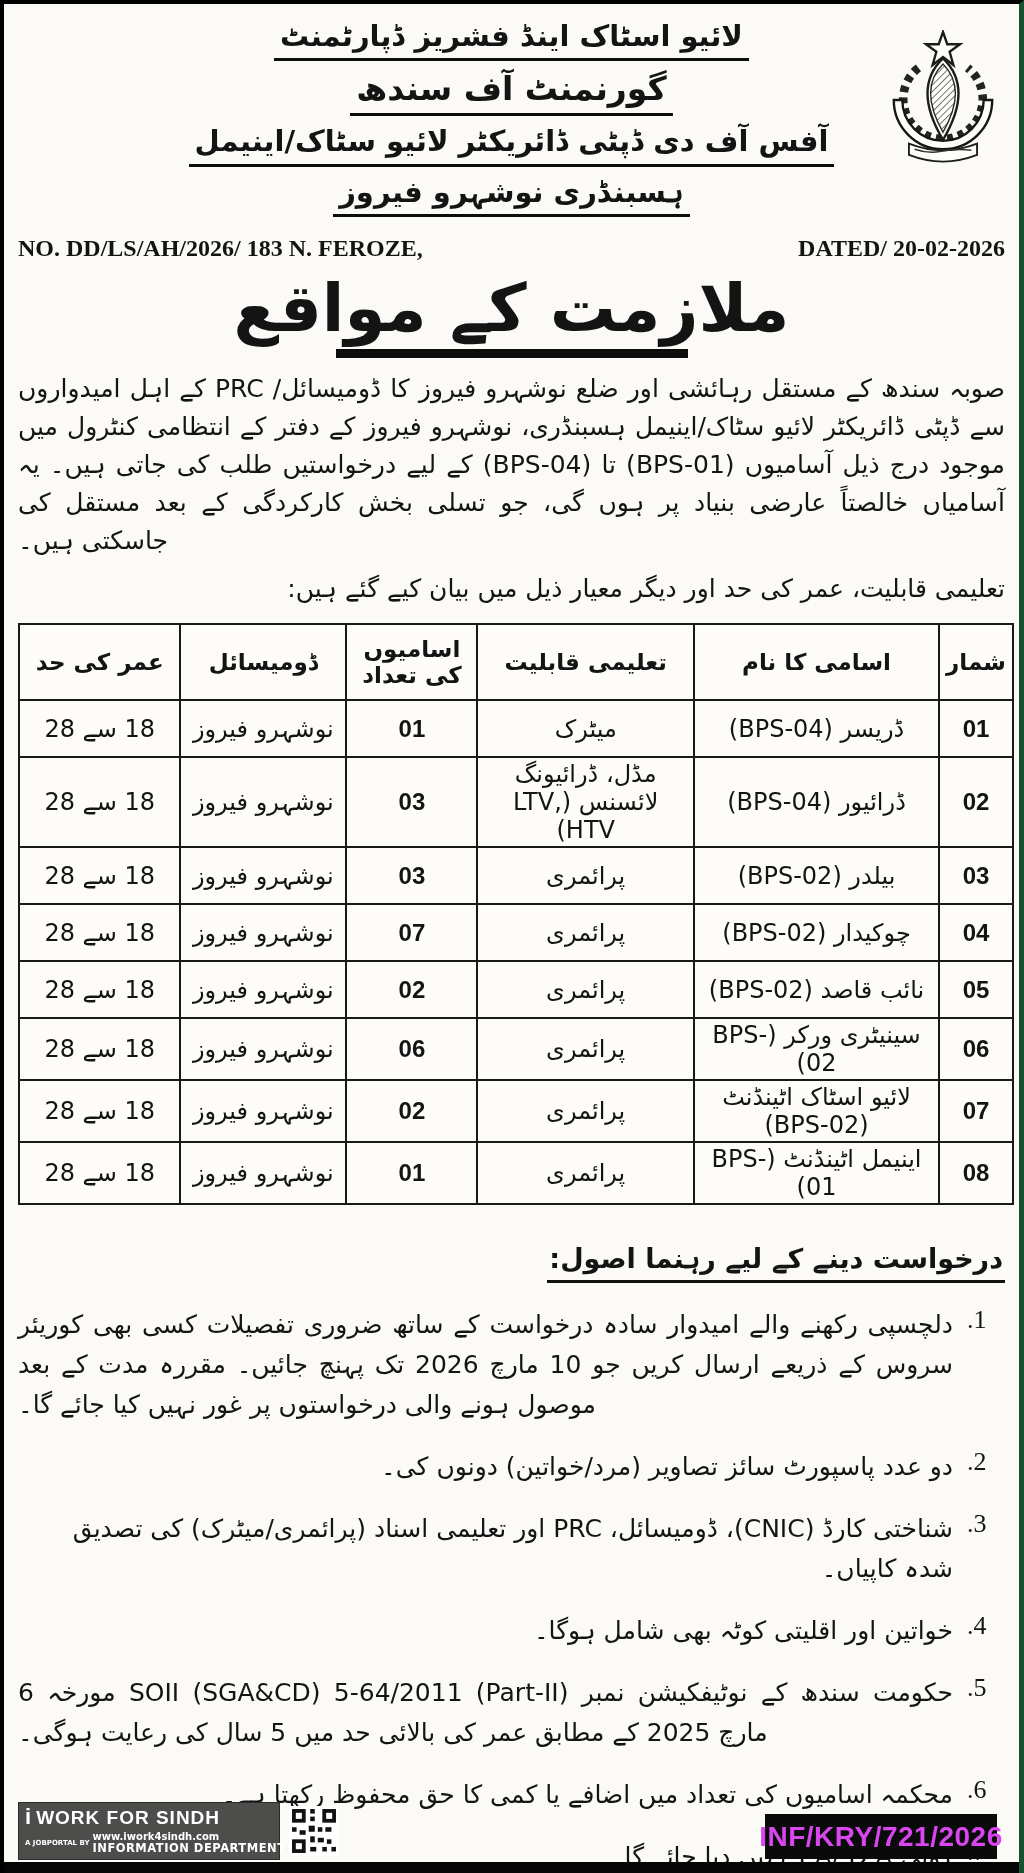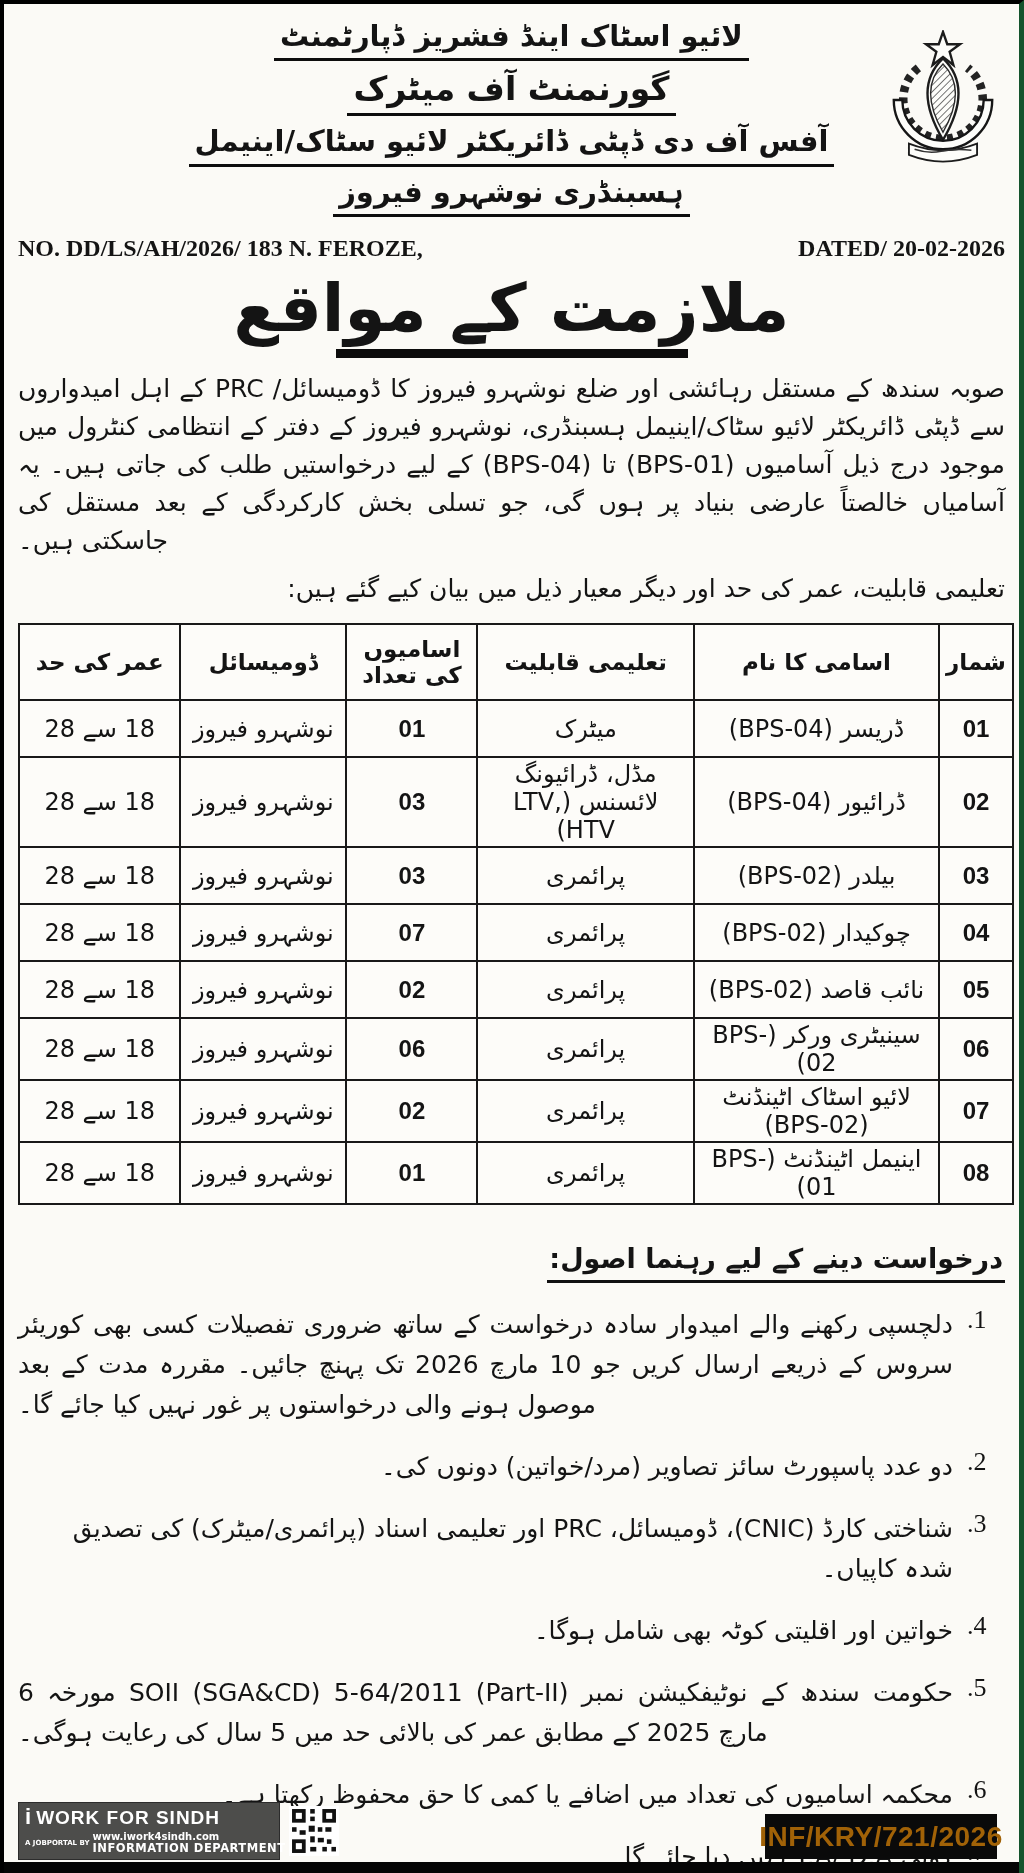--- a/index.html
+++ b/index.html
@@ -83,34 +83,34 @@
   .b-brand { font-family:"Liberation Sans", sans-serif; font-weight:bold; font-size:19px; letter-spacing:1px; white-space:nowrap; }
   .b-bottom { display:flex; margin-top:2px; align-items:center; }
   .b-portal { display:flex; flex-direction:row; font-size:7px; font-weight:bold; line-height:8px; padding:0 3px 0 2px; white-space:nowrap; }
   .b-right { display:flex; flex-direction:column; }
   .b-url { font-size:10px; font-weight:bold; line-height:11px; }
   .b-dept { font-size:11.5px; font-weight:bold; line-height:13px; letter-spacing:0.5px; white-space:nowrap; }
   .qr { width:50px; height:50px; margin-left:4px; background:#fff; flex:0 0 50px; }
 
   .inf-box {
     position:absolute; right:22px; bottom:14px; width:232px; height:45px;
-    background:#0a0a0a; color:#a16207; display:flex; align-items:center; justify-content:center;
+    background:#0a0a0a; color:#d946ef; display:flex; align-items:center; justify-content:center;
     font-family:"Liberation Sans", sans-serif; font-weight:bold; font-size:28px; letter-spacing:0.5px;
   }
   .bottom-bar { position:absolute; left:0; bottom:0; width:100%; height:11px; background:#050505; }
 </style>
 </head>
 <body>
 
 <div class="page">
   <div class="inner">
 
     <div class="hdr-block">
       <div class="hdr-line hdr-1"><span>لائیو اسٹاک اینڈ فشریز ڈپارٹمنٹ</span></div>
-      <div class="hdr-line hdr-2"><span>گورنمنٹ آف میٹرک</span></div>
+      <div class="hdr-line hdr-2"><span>گورنمنٹ آف سندھ</span></div>
       <div class="hdr-line hdr-3"><span>آفس آف دی ڈپٹی ڈائریکٹر لائیو سٹاک/اینیمل</span></div>
       <div class="hdr-line hdr-4"><span>ہسبنڈری نوشہرو فیروز</span></div>
     </div>
 
     <div class="emblem">
       <svg viewBox="0 0 120 150" width="116" height="142">
         <defs>
           <pattern id="hatch" width="5" height="5" patternUnits="userSpaceOnUse" patternTransform="rotate(45)">
             <line x1="0" y1="0" x2="0" y2="5" stroke="#333" stroke-width="1.4"></line>
           </pattern>

